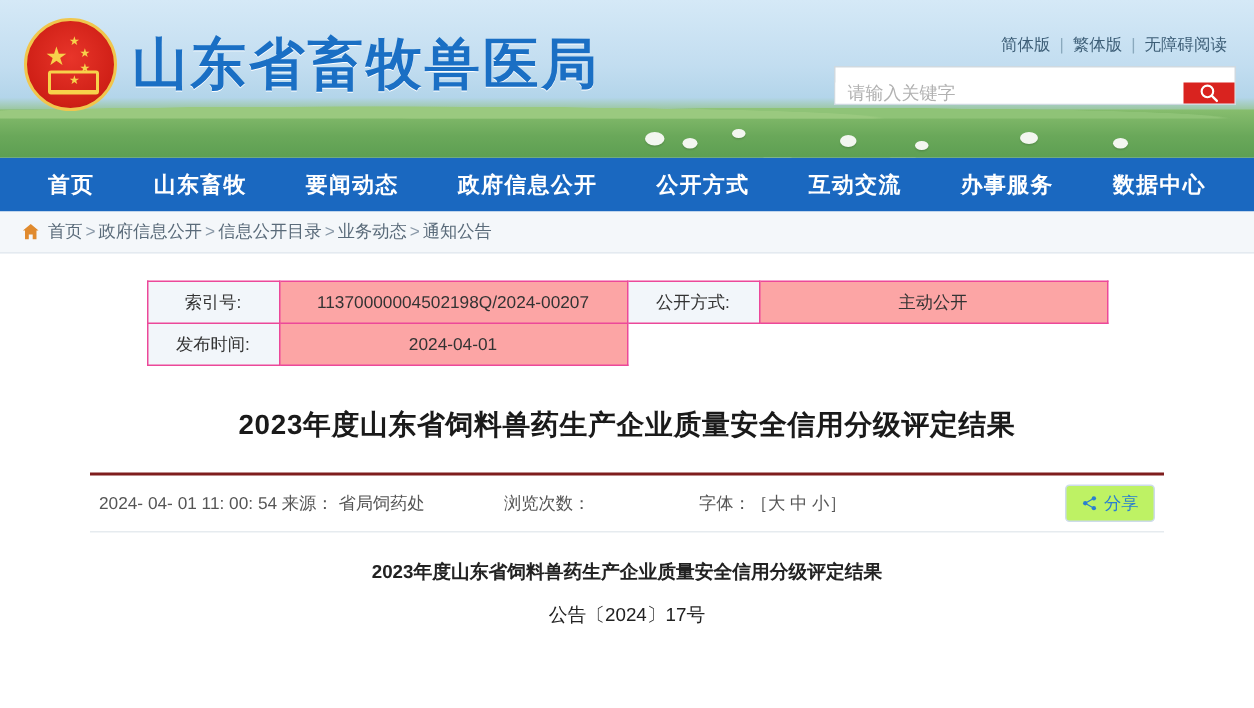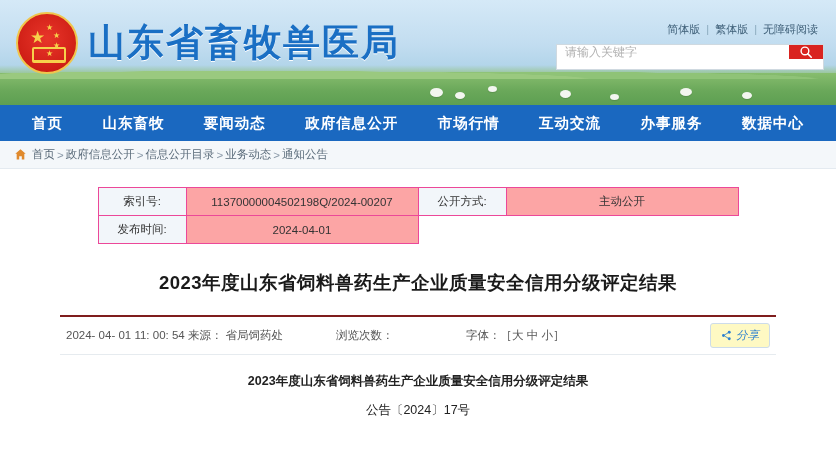--- a/index.html
+++ b/index.html
@@ -77,21 +77,21 @@
 
   .top-links {
     position: absolute; right: 12px; top: 22px;
     font-size: 11px; color: #3d5e77; margin-left: 24px;
   }
   .top-links span { padding: 0 6px; }
   .top-links .sep { color: #8aa9bd; padding: 0; }
 
   .searchbar {
     position: absolute; right: 12px; top: 44px;
-    display: flex; align-items: flex-start;
+    display: flex; align-items: flex-end;
     width: 268px; height: 26px;
     background: #ffffff; border: 1px solid #cfd9e0;
   }
   .searchbar input {
     flex: 1; border: 0; outline: none;
     padding: 0 8px; font-size: 12px; color: #333;
     font-family: "Liberation Sans", sans-serif;
   }
   .searchbar input::placeholder { color: #b1b1b1; }
   .search-btn {
@@ -170,21 +170,21 @@
     padding: 0 6px;
     position: relative;
   }
   .info-source { width: 270px; }
   .info-views { width: 130px; }
   .info-font { flex: 1; }
   .share-btn {
     display: flex; align-items: center; gap: 4px;
     border: 1px solid #cddcea; border-radius: 3px;
     padding: 4px 10px; color: #2a7fd0; cursor: pointer;
-    background: #fef9c3; font-size: 11.5px; font-style: italic;
+    background: #bef264; font-size: 11.5px;
   }
   .share-btn svg { width: 11px; height: 11px; }
 
   .body-title {
     margin: 18px auto 0 auto; width: 700px;
     text-align: center; font-size: 12.5px; font-weight: bold; color: #222;
   }
   .body-sub {
     margin: 12px auto 0 auto; width: 700px;
     text-align: center; font-size: 12.5px; color: #222;
@@ -233,21 +233,21 @@
         </svg>
       </button>
     </div>
   </div>
 
   <div class="nav">
     <div class="nav-item">首页</div>
     <div class="nav-item">山东畜牧</div>
     <div class="nav-item">要闻动态</div>
     <div class="nav-item">政府信息公开</div>
-    <div class="nav-item">市场行情</div>
+    <div class="nav-item">公开方式</div>
     <div class="nav-item">互动交流</div>
     <div class="nav-item">办事服务</div>
     <div class="nav-item">数据中心</div>
   </div>
 
   <div class="crumb-wrap">
     <span class="crumb-home">
       <svg viewBox="0 0 16 16">
         <path d="M8 1.6 1.6 7h1.7v7.2h3.1v-4h3.2v4h3.1V7h1.7z" fill="#e08a2e"></path>
       </svg>

